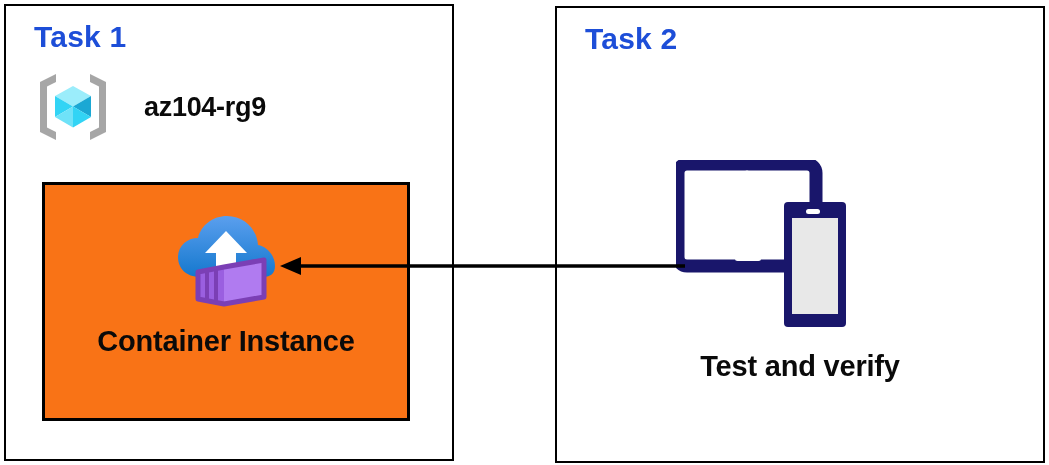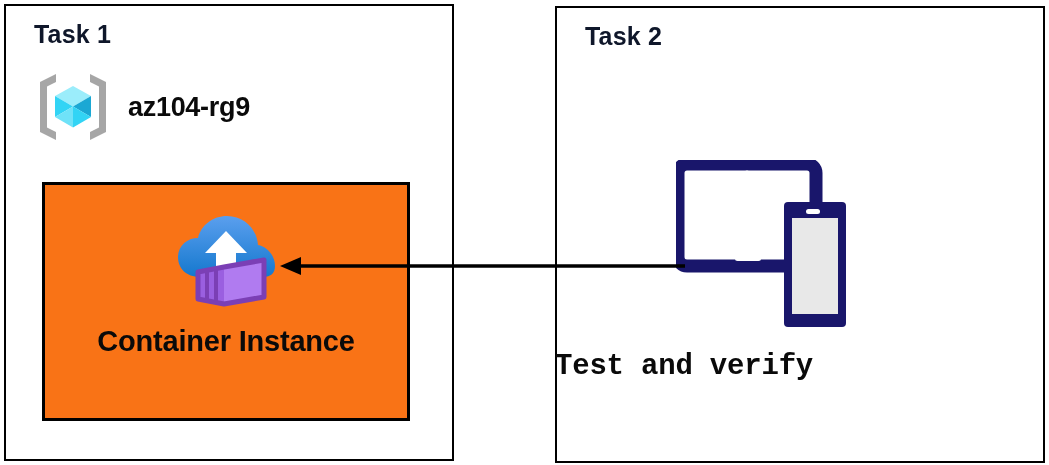--- a/index.html
+++ b/index.html
@@ -25,35 +25,35 @@
     border: 2px solid #000000;
     box-sizing: border-box;
   }
   #panel-task1 { left: 4px;   top: 4px; width: 450px; height: 457px; }
   #panel-task2 { left: 555px; top: 6px; width: 490px; height: 457px; }
 
   .panel-title {
     position: absolute;
     left: 28px;
     top: 14px;
-    font-size: 25px;
-    font-weight: bold;
-    color: #0f172a;
+    font-size: 30px;
+    font-weight: bold;
+    color: #1d4ed8;
     letter-spacing: 0.2px;
     white-space: nowrap;
   }
 
   
   #rg-row {
     position: absolute;
     left: 28px;
     top: 62px;
     display: flex;
     align-items: center;
-    gap: 16px;
+    gap: 32px;
   }
   #rg-icon { width: 78px; height: 78px; display: block; }
   #rg-label {
     font-size: 27px;
     font-weight: bold;
     color: #0a0a0a;
     letter-spacing: -0.3px;
     white-space: nowrap;
   }
 
@@ -96,26 +96,25 @@
     top: 160px;
     width: 190px;
     height: 172px;
     display: block;
   }
   #verify-label {
     position: absolute;
     left: 555px;
     width: 490px;
     top: 350px;
-    text-align: left;
+    text-align: center;
     font-size: 29px;
     font-weight: bold;
     color: #0a0a0a;
     letter-spacing: -0.2px;
-    font-family: Liberation Mono, monospace;
   }
 
   
   #connector-arrow {
     position: absolute;
     left: 275px;
     top: 250px;
     width: 410px;
     height: 32px;
     display: block;

